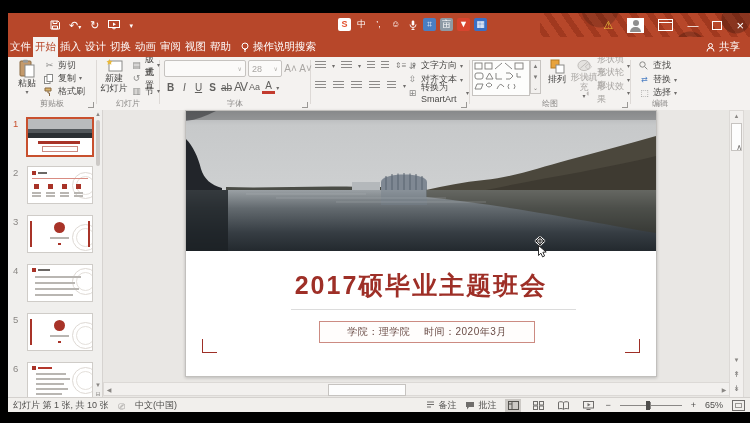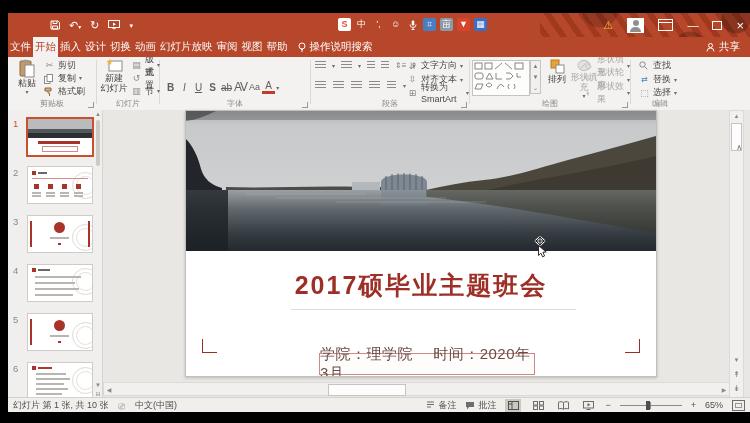--- a/index.html
+++ b/index.html
@@ -78,21 +78,21 @@
   .pscroll{position:absolute;right:0;top:0;width:8px;height:100%;}
   .pscroll .pthumb{position:absolute;left:2px;top:10px;width:4px;height:46px;background:#ccc9c6;border-radius:2px;}
   .parrow{position:absolute;left:0;width:8px;font-size:6px;color:#8a8784;text-align:center;}
 
   .editor{position:absolute;left:95px;top:0;right:20px;bottom:0;}
   .slide{position:absolute;left:82px;top:0;width:470px;height:265px;background:#fff;border:1px solid #c2c0bd;box-shadow:0 1px 3px rgba(0,0,0,.2);overflow:hidden;}
   .photo{position:absolute;left:0;top:0;width:470px;height:140px;display:block;}
   .slide-title{position:absolute;left:0;top:158px;width:100%;text-align:center;font-size:25px;font-weight:800;letter-spacing:2px;color:#9e2f27;}
   .slide-divider{position:absolute;left:105px;top:198px;width:285px;height:1px;background:#dcdcdc;}
   .subtitle-box{position:absolute;left:133px;top:210px;width:214px;height:20px;border:1px solid #cc8b82;background:#fffdfc;
-    display:flex;align-items:center;justify-content:center;font-size:15px;color:#6a4c46;letter-spacing:.5px;margin-top:32px;}
+    display:flex;align-items:center;justify-content:center;font-size:10px;color:#6a4c46;letter-spacing:.5px;}
   .bracket{position:absolute;width:14px;height:13px;}
   .bracket.bl{left:16px;top:228px;border-left:1.5px solid #9e2f27;border-bottom:1.5px solid #9e2f27;}
   .bracket.br{right:16px;top:228px;border-right:1.5px solid #9e2f27;border-bottom:1.5px solid #9e2f27;}
 
   .hscroll{position:absolute;left:0;bottom:2px;height:12px;right:0;background:#f2f0ee;border:1px solid #dcd9d6;display:flex;align-items:center;}
   .hs-arrow{width:10px;font-size:6px;color:#8a8784;text-align:center;flex:none;}
   .hs-thumb{position:absolute;left:224px;width:76px;height:10px;top:1px;background:#fdfdfd;border:1px solid #c6c3c0;}
 
   .vscroll{position:absolute;right:6px;top:0;width:13px;bottom:0;background:#f2f0ee;border:1px solid #dcd9d6;}
   .vs-arrow{position:absolute;left:0;width:100%;text-align:center;font-size:6px;color:#8a8784;}
@@ -172,21 +172,20 @@
     </div>
   </div>
 
   <div class="menubar">
     <div class="mtab">文件</div>
     <div class="mtab active">开始</div>
     <div class="mtab">插入</div>
     <div class="mtab">设计</div>
     <div class="mtab">切换</div>
     <div class="mtab">动画</div>
-    <div class="mtab">幻灯片放映</div>
     <div class="mtab">审阅</div>
     <div class="mtab">视图</div>
     <div class="mtab">帮助</div>
     <div class="tellme">
       <svg width="8" height="11" viewBox="0 0 8 11">
             <circle cx="4" cy="4" r="3" fill="none" stroke="#fff"></circle>
             <path d="M3,7.5 h2 M3,9 h2" stroke="#fff"></path>
           </svg>
       <span>操作说明搜索</span>
     </div>
@@ -270,20 +269,32 @@
                 <span class="dd">▾</span>
               </div>
         </div>
       </div>
       <div class="glabel-row"><span class="glabel">幻灯片</span></div>
     </div>
     <div class="vsep"></div>
 
     <div class="rgroup" style="width:150px">
       <div class="rbody">
+        <div style="position:absolute;left:4px;top:1px;display:flex;gap:2px;align-items:center">
+          <div class="combo" style="width:74px">
+                <span></span>
+                <span class="cdd">∨</span>
+              </div>
+          <div class="combo" style="width:26px">
+                <span>28</span>
+                <span class="cdd">∨</span>
+              </div>
+          <span class="fbtn" style="color:#a9a6a3">A˄</span>
+          <span class="fbtn" style="color:#a9a6a3">A˅</span>
+        </div>
         <div style="position:absolute;left:4px;top:21px;display:flex;gap:1px;align-items:center">
           <span class="fbtn" style="font-weight:bold">B</span>
           <span class="fbtn" style="font-style:italic">I</span>
           <span class="fbtn" style="text-decoration:underline">U</span>
           <span class="fbtn" style="font-weight:bold">S</span>
           <span class="fbtn" style="text-decoration:line-through;font-size:10px">ab</span>
           <span class="fbtn" style="font-size:12px;letter-spacing:-1px">AV</span>
           <span class="fbtn" style="font-size:9px">Aa</span>
           <span class="fbtn" style="border-bottom:3px solid #c23b2e;height:11px">A</span>
           <span class="dd">▾</span>
@@ -325,21 +336,20 @@
                 <span>对齐文本</span>
                 <span class="dd">▾</span>
               </div>
           <div class="rlab-btn">
                 <span class="sic">⊞</span>
                 <span>转换为 SmartArt</span>
                 <span class="dd">▾</span>
               </div>
         </div>
       </div>
-      <div class="glabel-row"><span class="glabel">段落</span></div>
       <span class="launcher"></span>
     </div>
     <div class="vsep"></div>
 
     <div class="rgroup" style="width:160px">
       <div class="rbody">
         <div class="shape-box">
           <svg width="54" height="32" viewBox="0 0 54 32">
             <g fill="none" stroke="#7c7a78" stroke-width="0.9">
               <rect x="2" y="2" width="7" height="6"></rect>

